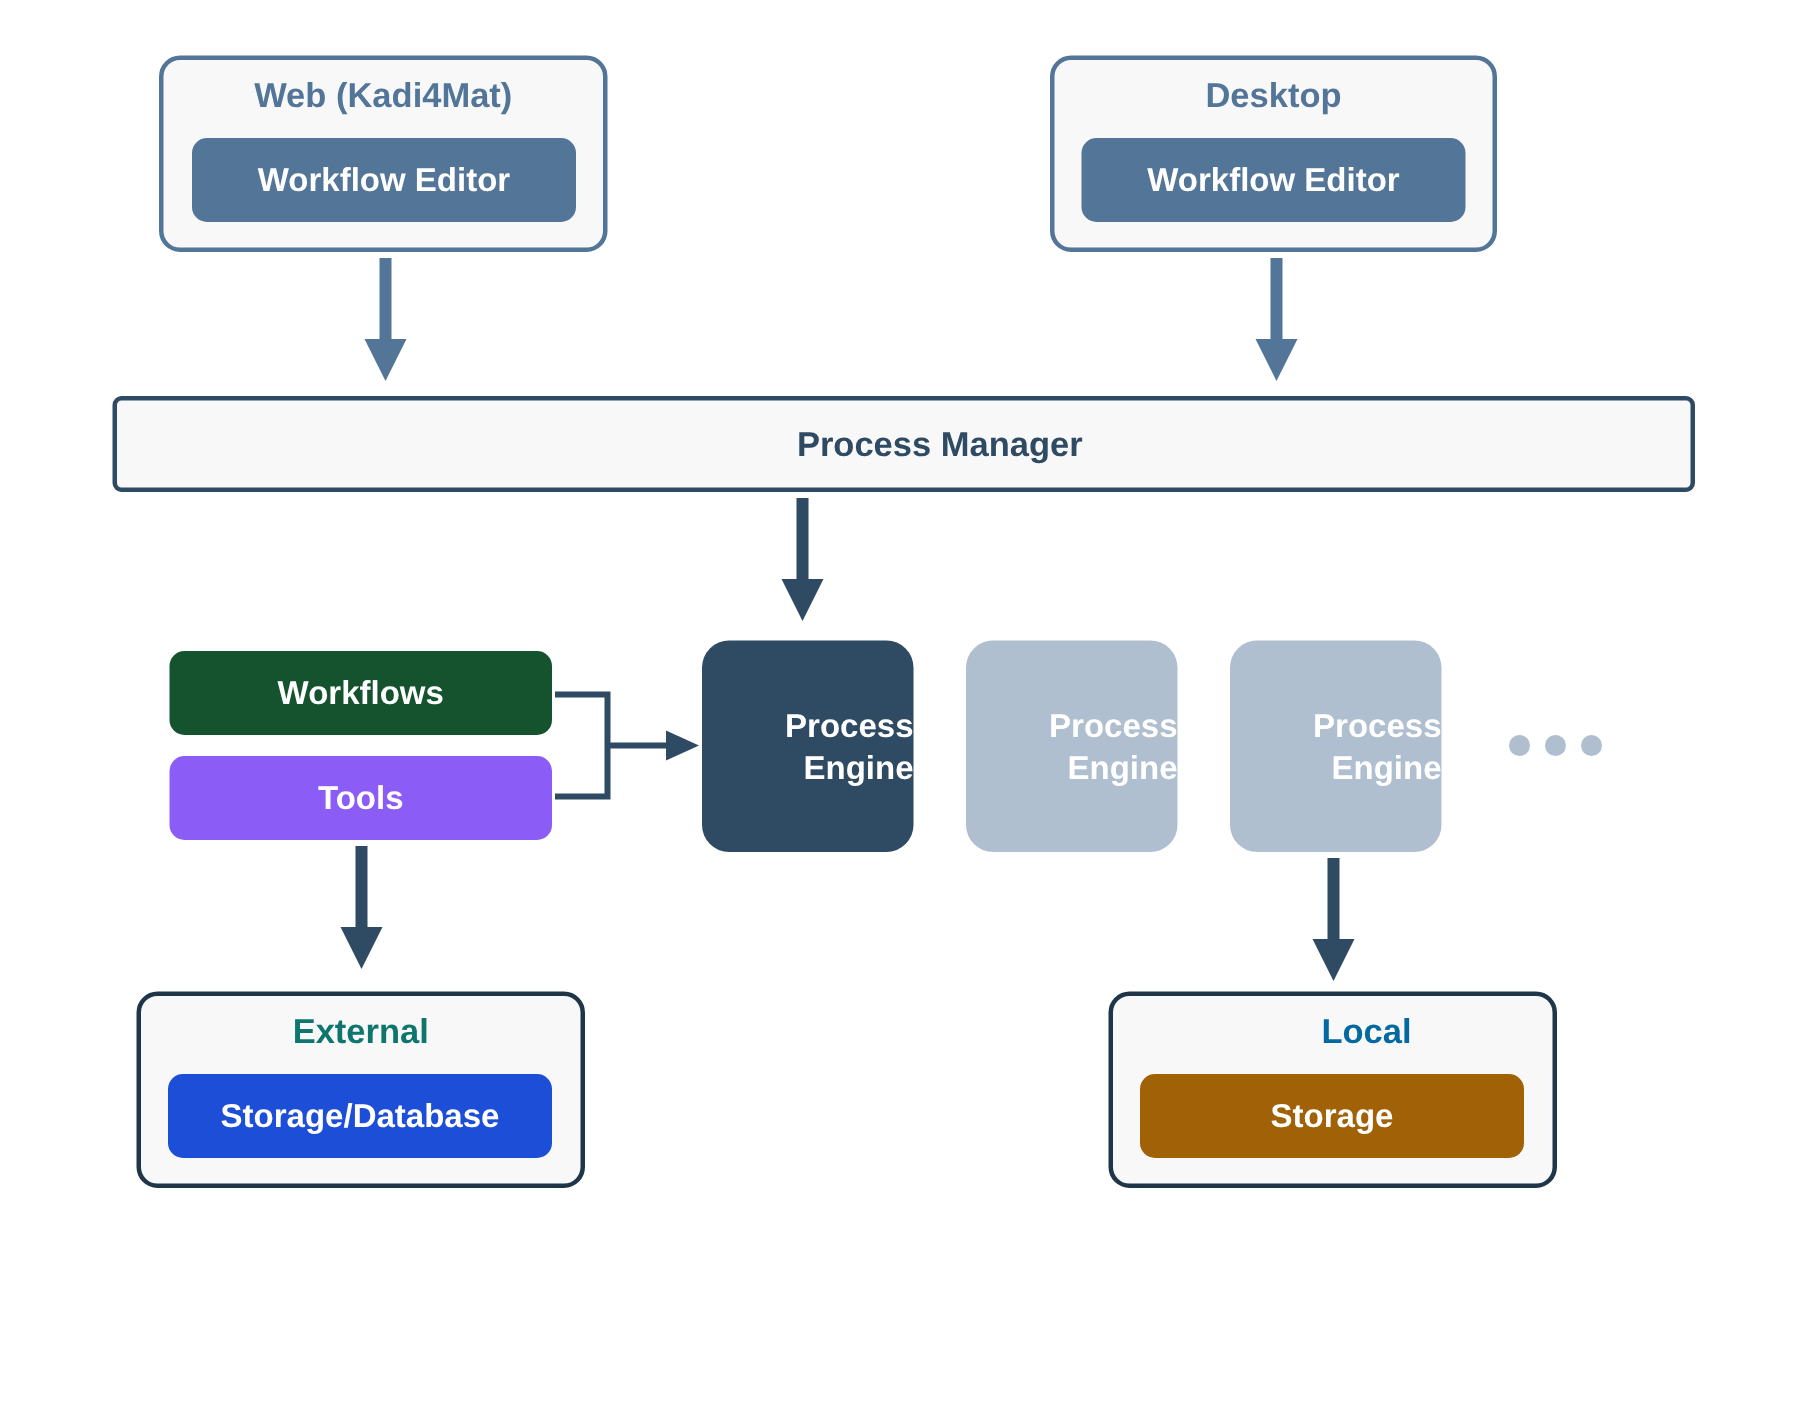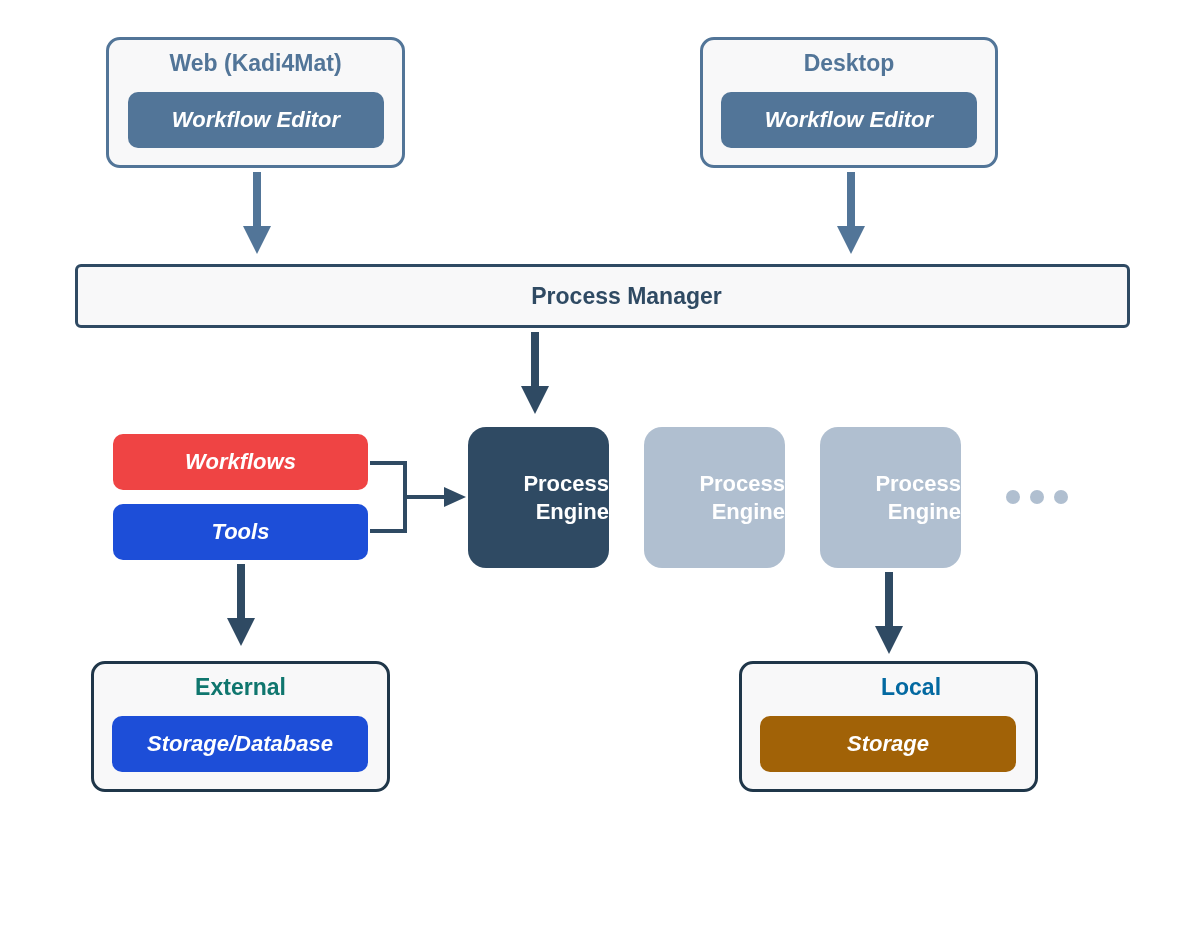--- a/index.html
+++ b/index.html
@@ -29,21 +29,20 @@
   .pill {
     position: absolute;
     border-radius: 10px;
     display: flex;
     align-items: center;
     justify-content: center;
     font-weight: bold;
     color: #ffffff;
     font-size: 22px;
     text-align: right;
-    font-style: italic;
   }
   .engine {
     position: absolute;
     border-radius: 18px;
     display: flex;
     align-items: center;
     justify-content: center;
     font-weight: bold;
     font-size: 22px;
     text-align: right;
@@ -99,22 +98,22 @@
     <polygon points="14,82 0,54 28,54" fill="#527598"></polygon>
   </svg>
 
   <div class="wide-box" style="left:75px; top:264px; width:1055px; height:64px; border-color:#2f4a63; color:#2f4a63; background:#f8f8f9;">Process Manager</div>
 
   <svg class="arrow" style="left:521px; top:332px;" width="28" height="90">
     <line x1="14" y1="0" x2="14" y2="58" stroke="#2f4a63" stroke-width="8"></line>
     <polygon points="14,82 0,54 28,54" fill="#2f4a63"></polygon>
   </svg>
 
-  <div class="pill" style="left:113px; top:434px; width:255px; height:56px; background:#ef4444;">Workflows</div>
-  <div class="pill" style="left:113px; top:504px; width:255px; height:56px; background:#1d4ed8;">Tools</div>
+  <div class="pill" style="left:113px; top:434px; width:255px; height:56px; background:#14532d;">Workflows</div>
+  <div class="pill" style="left:113px; top:504px; width:255px; height:56px; background:#8b5cf6;">Tools</div>
 
   <svg class="arrow" style="left:370px; top:455px;" width="100" height="90">
     <path d="M 0 8 L 35 8 L 35 76 L 0 76" fill="none" stroke="#2f4a63" stroke-width="4"></path>
     <line x1="35" y1="42" x2="78" y2="42" stroke="#2f4a63" stroke-width="4"></line>
     <polygon points="96,42 74,32 74,52" fill="#2f4a63"></polygon>
   </svg>
 
   <div class="engine" style="left:468px; top:427px; width:141px; height:141px; background:#2f4a63; color:#ffffff;">Process Engine</div>
   <div class="engine" style="left:644px; top:427px; width:141px; height:141px; background:#b0bfd0; color:#ffffff;">Process Engine</div>
   <div class="engine" style="left:820px; top:427px; width:141px; height:141px; background:#b0bfd0; color:#ffffff;">Process Engine</div>

